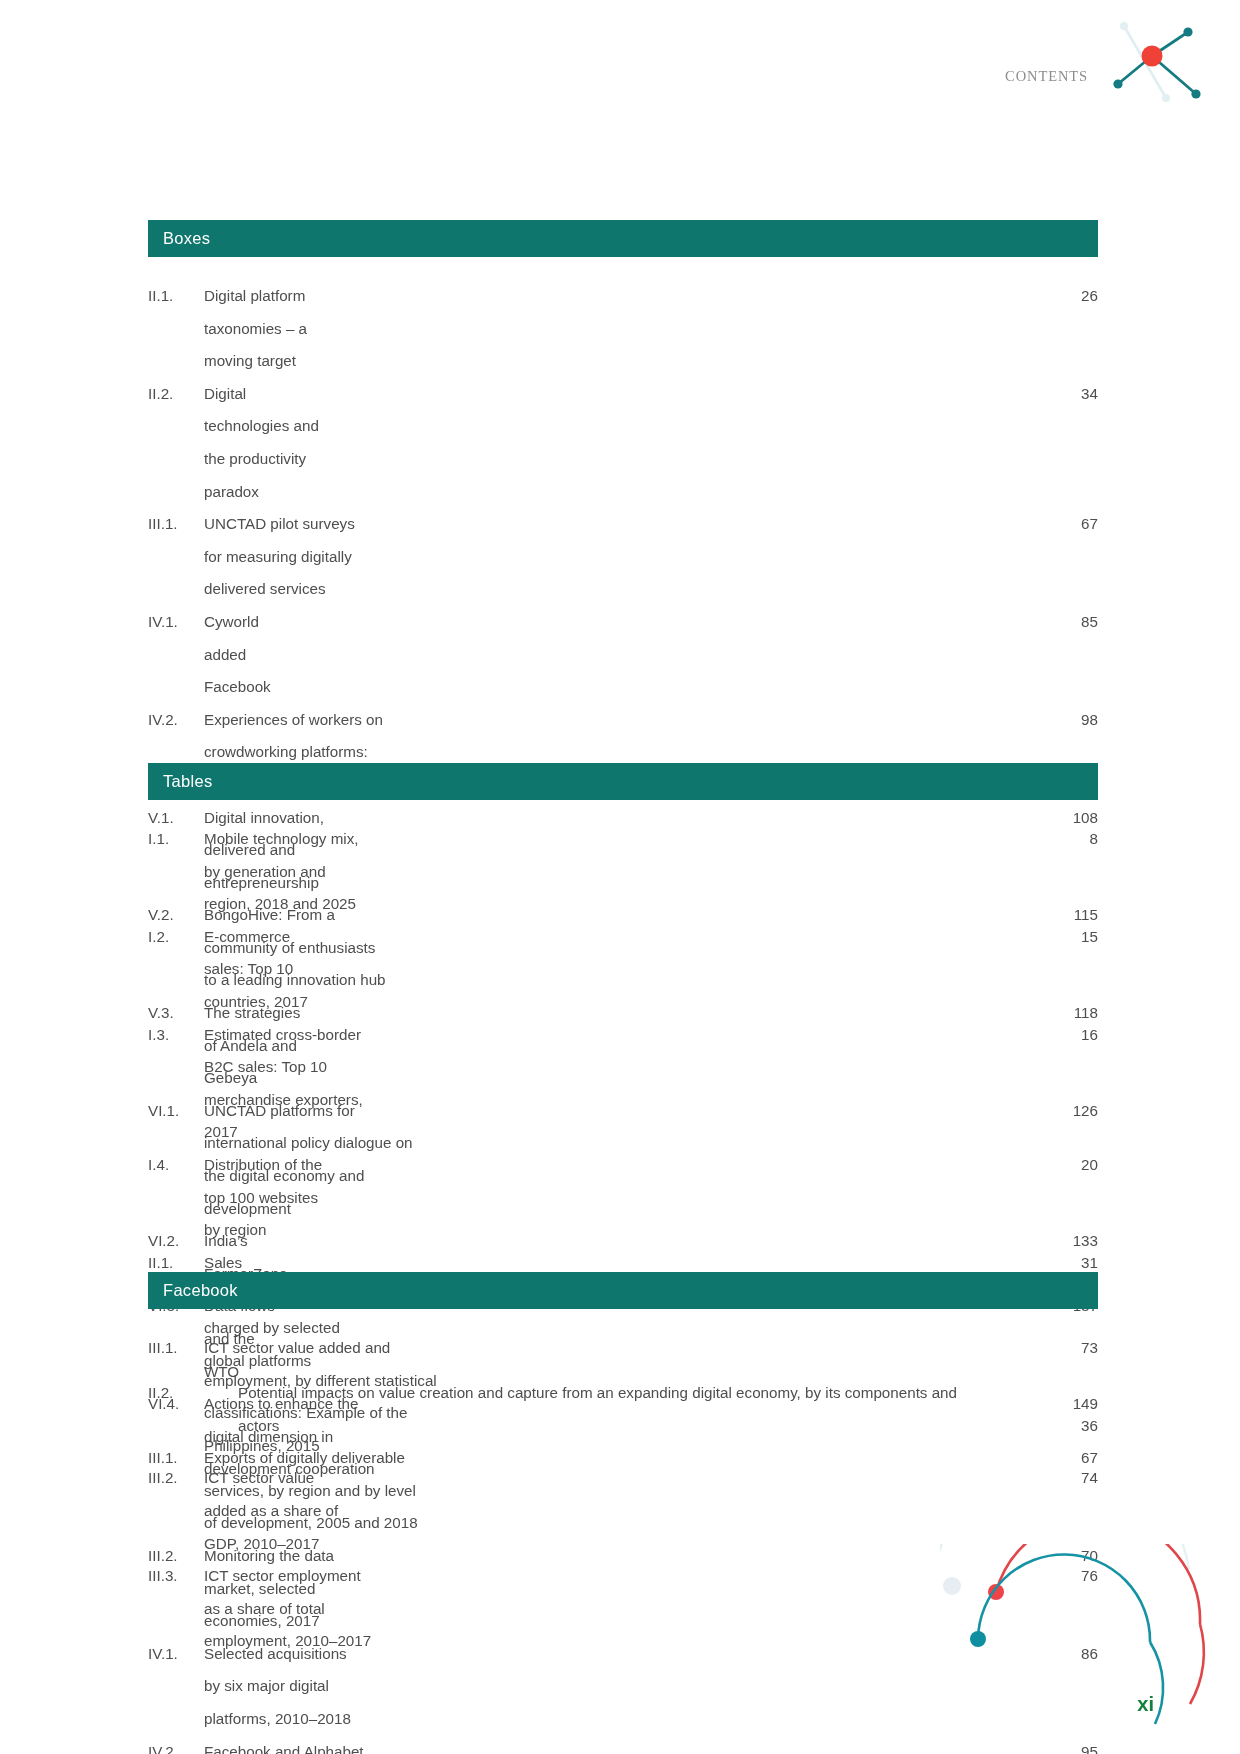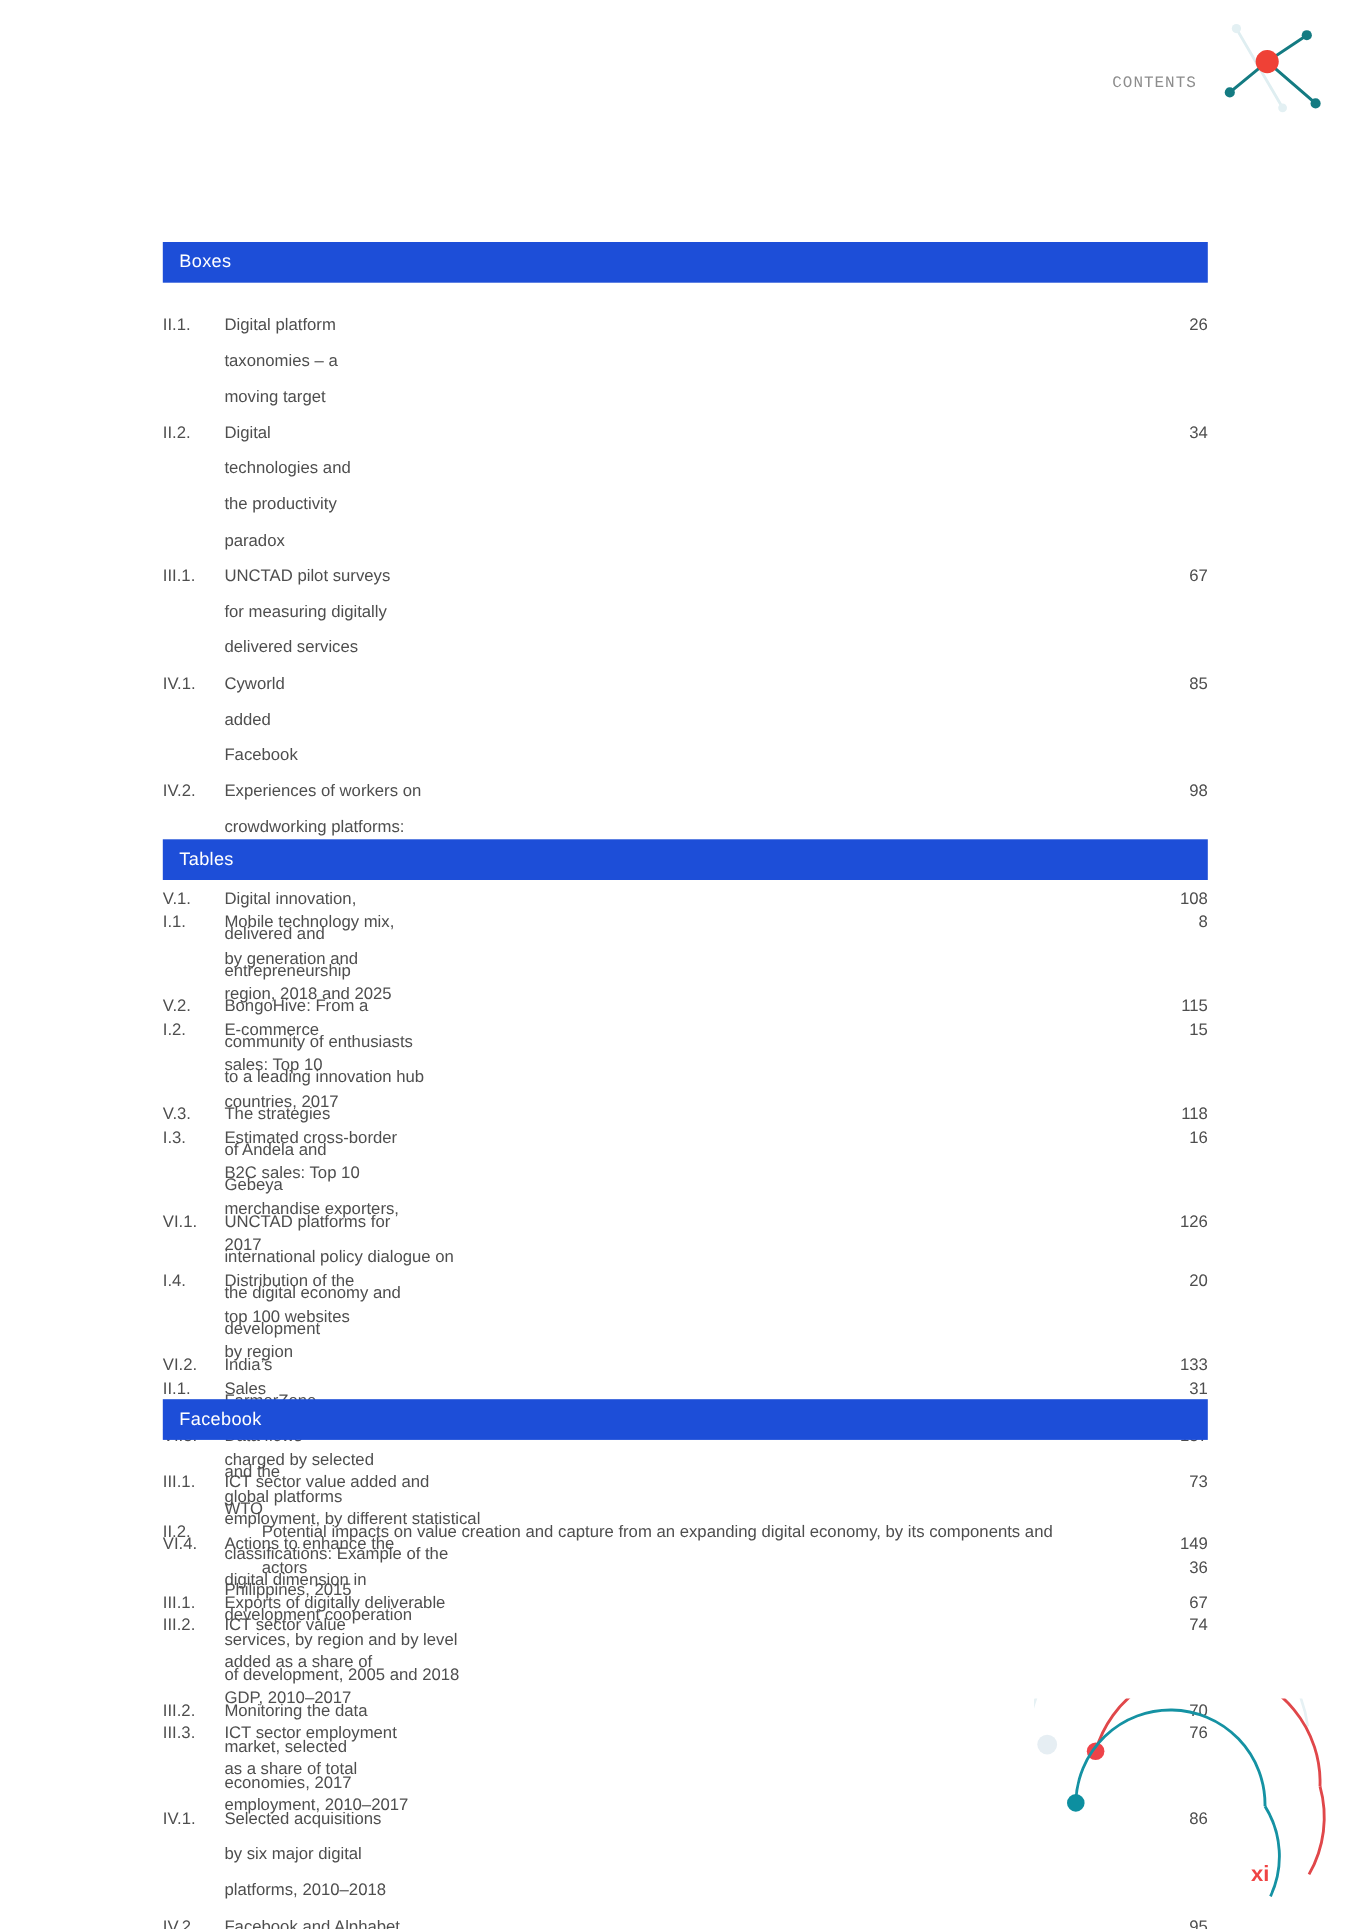--- a/index.html
+++ b/index.html
@@ -24,21 +24,21 @@
     width: 1240px;
     height: 140px;
   }
   .header-label {
     position: absolute;
     right: 152px;
     top: 68px;
     font-size: 14.5px;
     letter-spacing: 0.9px;
     color: #8d8d8d;
-    font-family: Liberation Mono, monospace;
+    font-family: Liberation Serif, serif;
   }
   .header-logo {
     position: absolute;
     right: 10px;
     top: 12px;
     width: 120px;
     height: 110px;
   }
 
   
@@ -52,21 +52,21 @@
   .section {
     position: absolute;
     left: 0;
     width: 950px;
   }
   .section-boxes   { top: 220px; }
   .section-tables  { top: 763px; }
   .section-annexes { top: 1272px; }
 
   .section-bar {
-    background: #1d4ed8;
+    background: #0f766e;
     height: 37px;
     line-height: 37px;
     padding: 0 0 0 15px;
     box-sizing: border-box;
     width: 950px;
   }
   .section-bar-title {
     color: #ffffff;
     font-size: 16.5px;
     font-weight: 400;
@@ -151,21 +151,21 @@
     bottom: 0;
     width: 300px;
     height: 210px;
   }
   .page-number {
     position: absolute;
     right: 86px;
     bottom: 38px;
     font-size: 20px;
     font-weight: bold;
-    color: #ef4444;
+    color: #15803d;
     font-family: "Liberation Sans", sans-serif;
   }
 </style>
 </head>
 <body>
 
 <div class="page-header">
   <div class="header-label">CONTENTS</div>
   <div class="header-logo">
     <svg viewBox="0 0 120 110" width="120" height="110" xmlns="http://www.w3.org/2000/svg">

